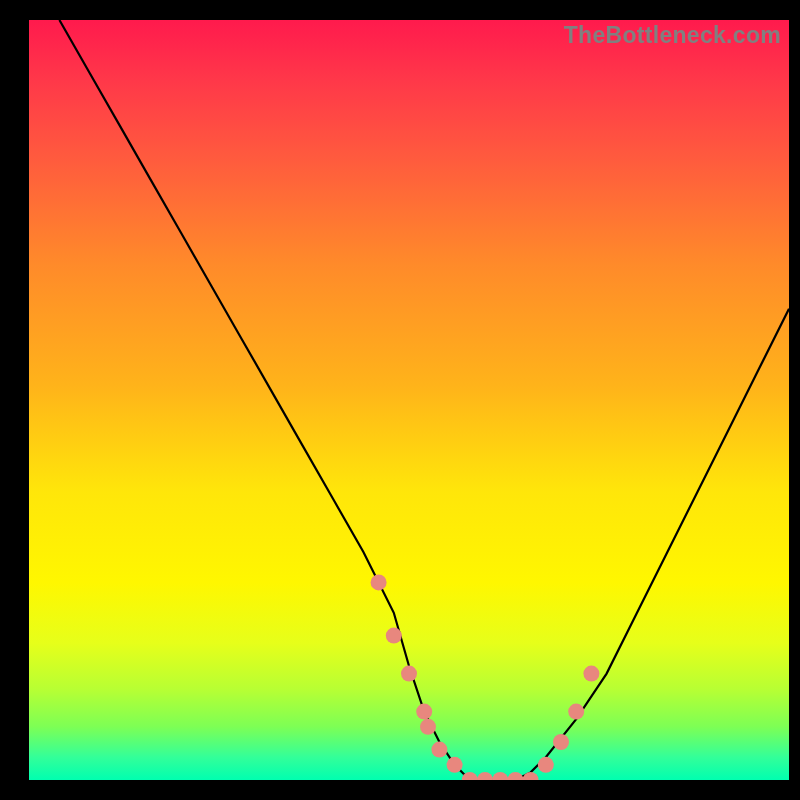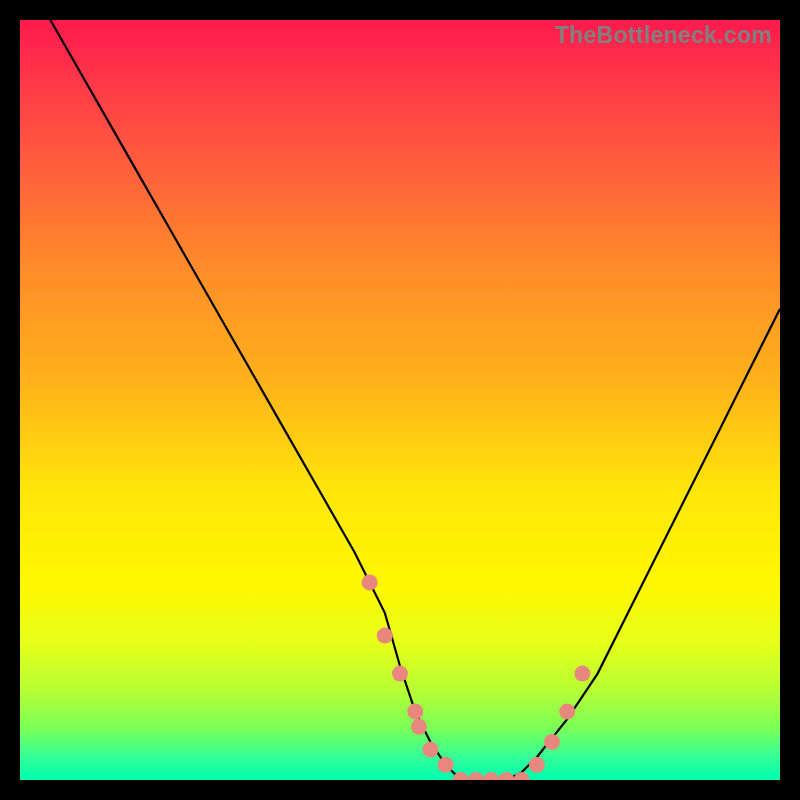--- a/index.html
+++ b/index.html
@@ -5,21 +5,21 @@
   * { margin: 0; padding: 0; box-sizing: border-box; }
   html, body { width: 800px; height: 800px; overflow: hidden; background: #000; }
   .frame {
     position: relative;
     width: 800px;
     height: 800px;
     background: #000;
   }
   .plot-area {
     position: absolute;
-    left: 20px;
+    left: 29px;
     top: 20px;
     width: 760px;
     height: 760px;
     background: linear-gradient(to bottom,
       #ff1a4d 0%,
       #ff3849 8%,
       #ff5a3e 18%,
       #ff8a2a 32%,
       #ffb31a 48%,
       #ffe60a 62%,

